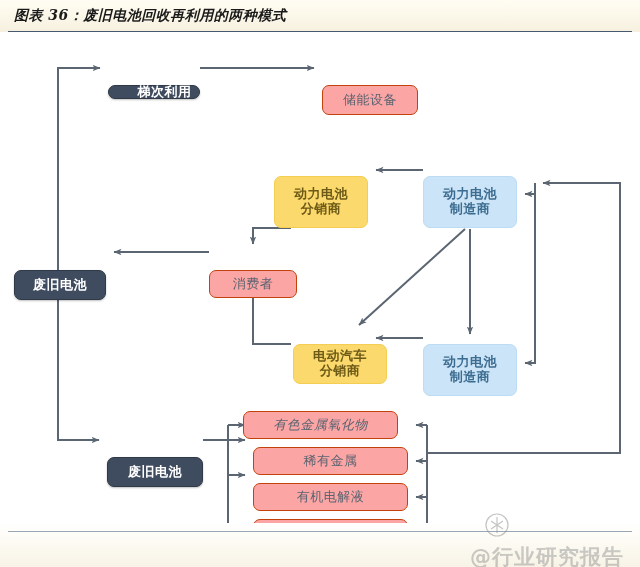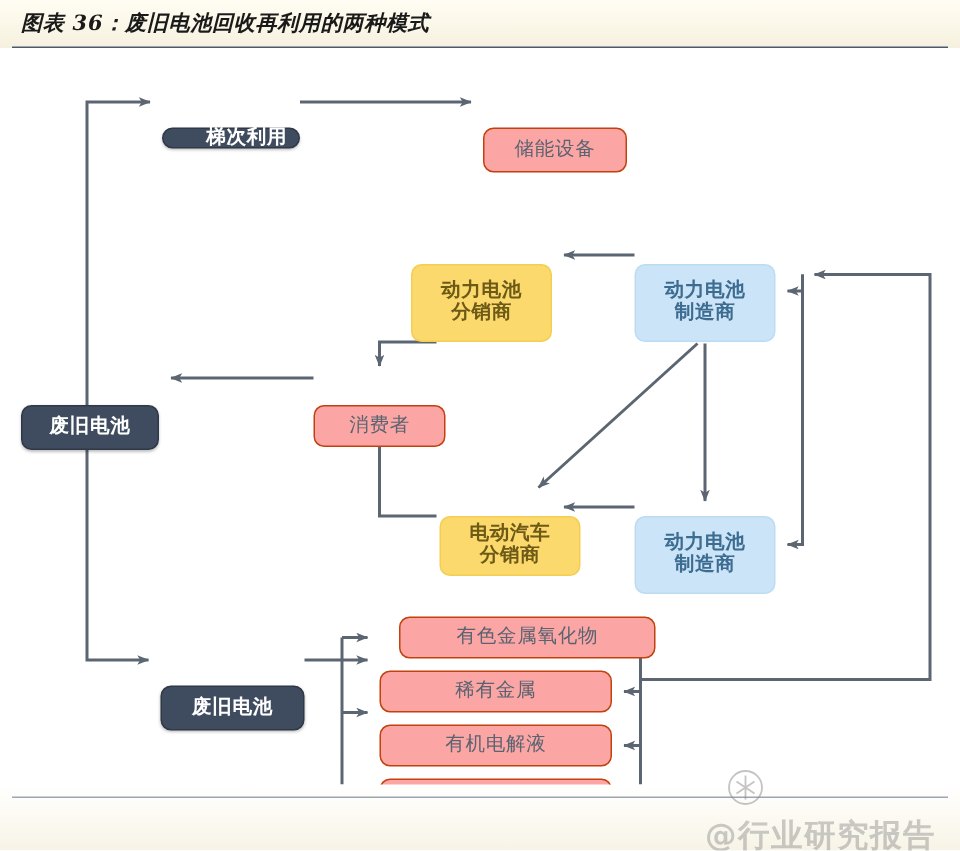--- a/index.html
+++ b/index.html
@@ -165,21 +165,21 @@
     <div class="node grey" style="left: 209px; top: 238px; width: 88px; height: 28px;">消费者</div>
     <div class="node yellow" style="left: 274px; top: 144px; width: 94px; height: 52px;">动力电池
 分销商</div>
     <div class="node blue" style="left: 423px; top: 144px; width: 94px; height: 52px;">动力电池
 制造商</div>
     <div class="node yellow" style="left: 274px; top: 312px; width: 94px; height: 40px; margin-left: 19px;">电动汽车
 分销商</div>
     <div class="node blue" style="left: 423px; top: 312px; width: 94px; height: 52px;">动力电池
 制造商</div>
     <div class="node dark" style="left: 107px; top: 425px; width: 96px; height: 30px;">废旧电池</div>
-    <div class="node grey" style="left: 266px; top: 379px; width: 171px; height: 28px;">有色金属氧化物</div>
+    <div class="node grey" style="left: 243px; top: 379px; width: 155px; height: 28px; font-style: italic;">有色金属氧化物</div>
     <div class="node grey" style="left: 253px; top: 415px; width: 155px; height: 28px;">稀有金属</div>
     <div class="node grey" style="left: 253px; top: 451px; width: 155px; height: 28px;">有机电解液</div>
     <div class="node grey" style="left: 253px; top: 487px; width: 155px; height: 28px;">塑料外壳</div>
   </div>
 
   <div class="footer">
     
   </div>
   <div class="footer-rule"></div>
 

